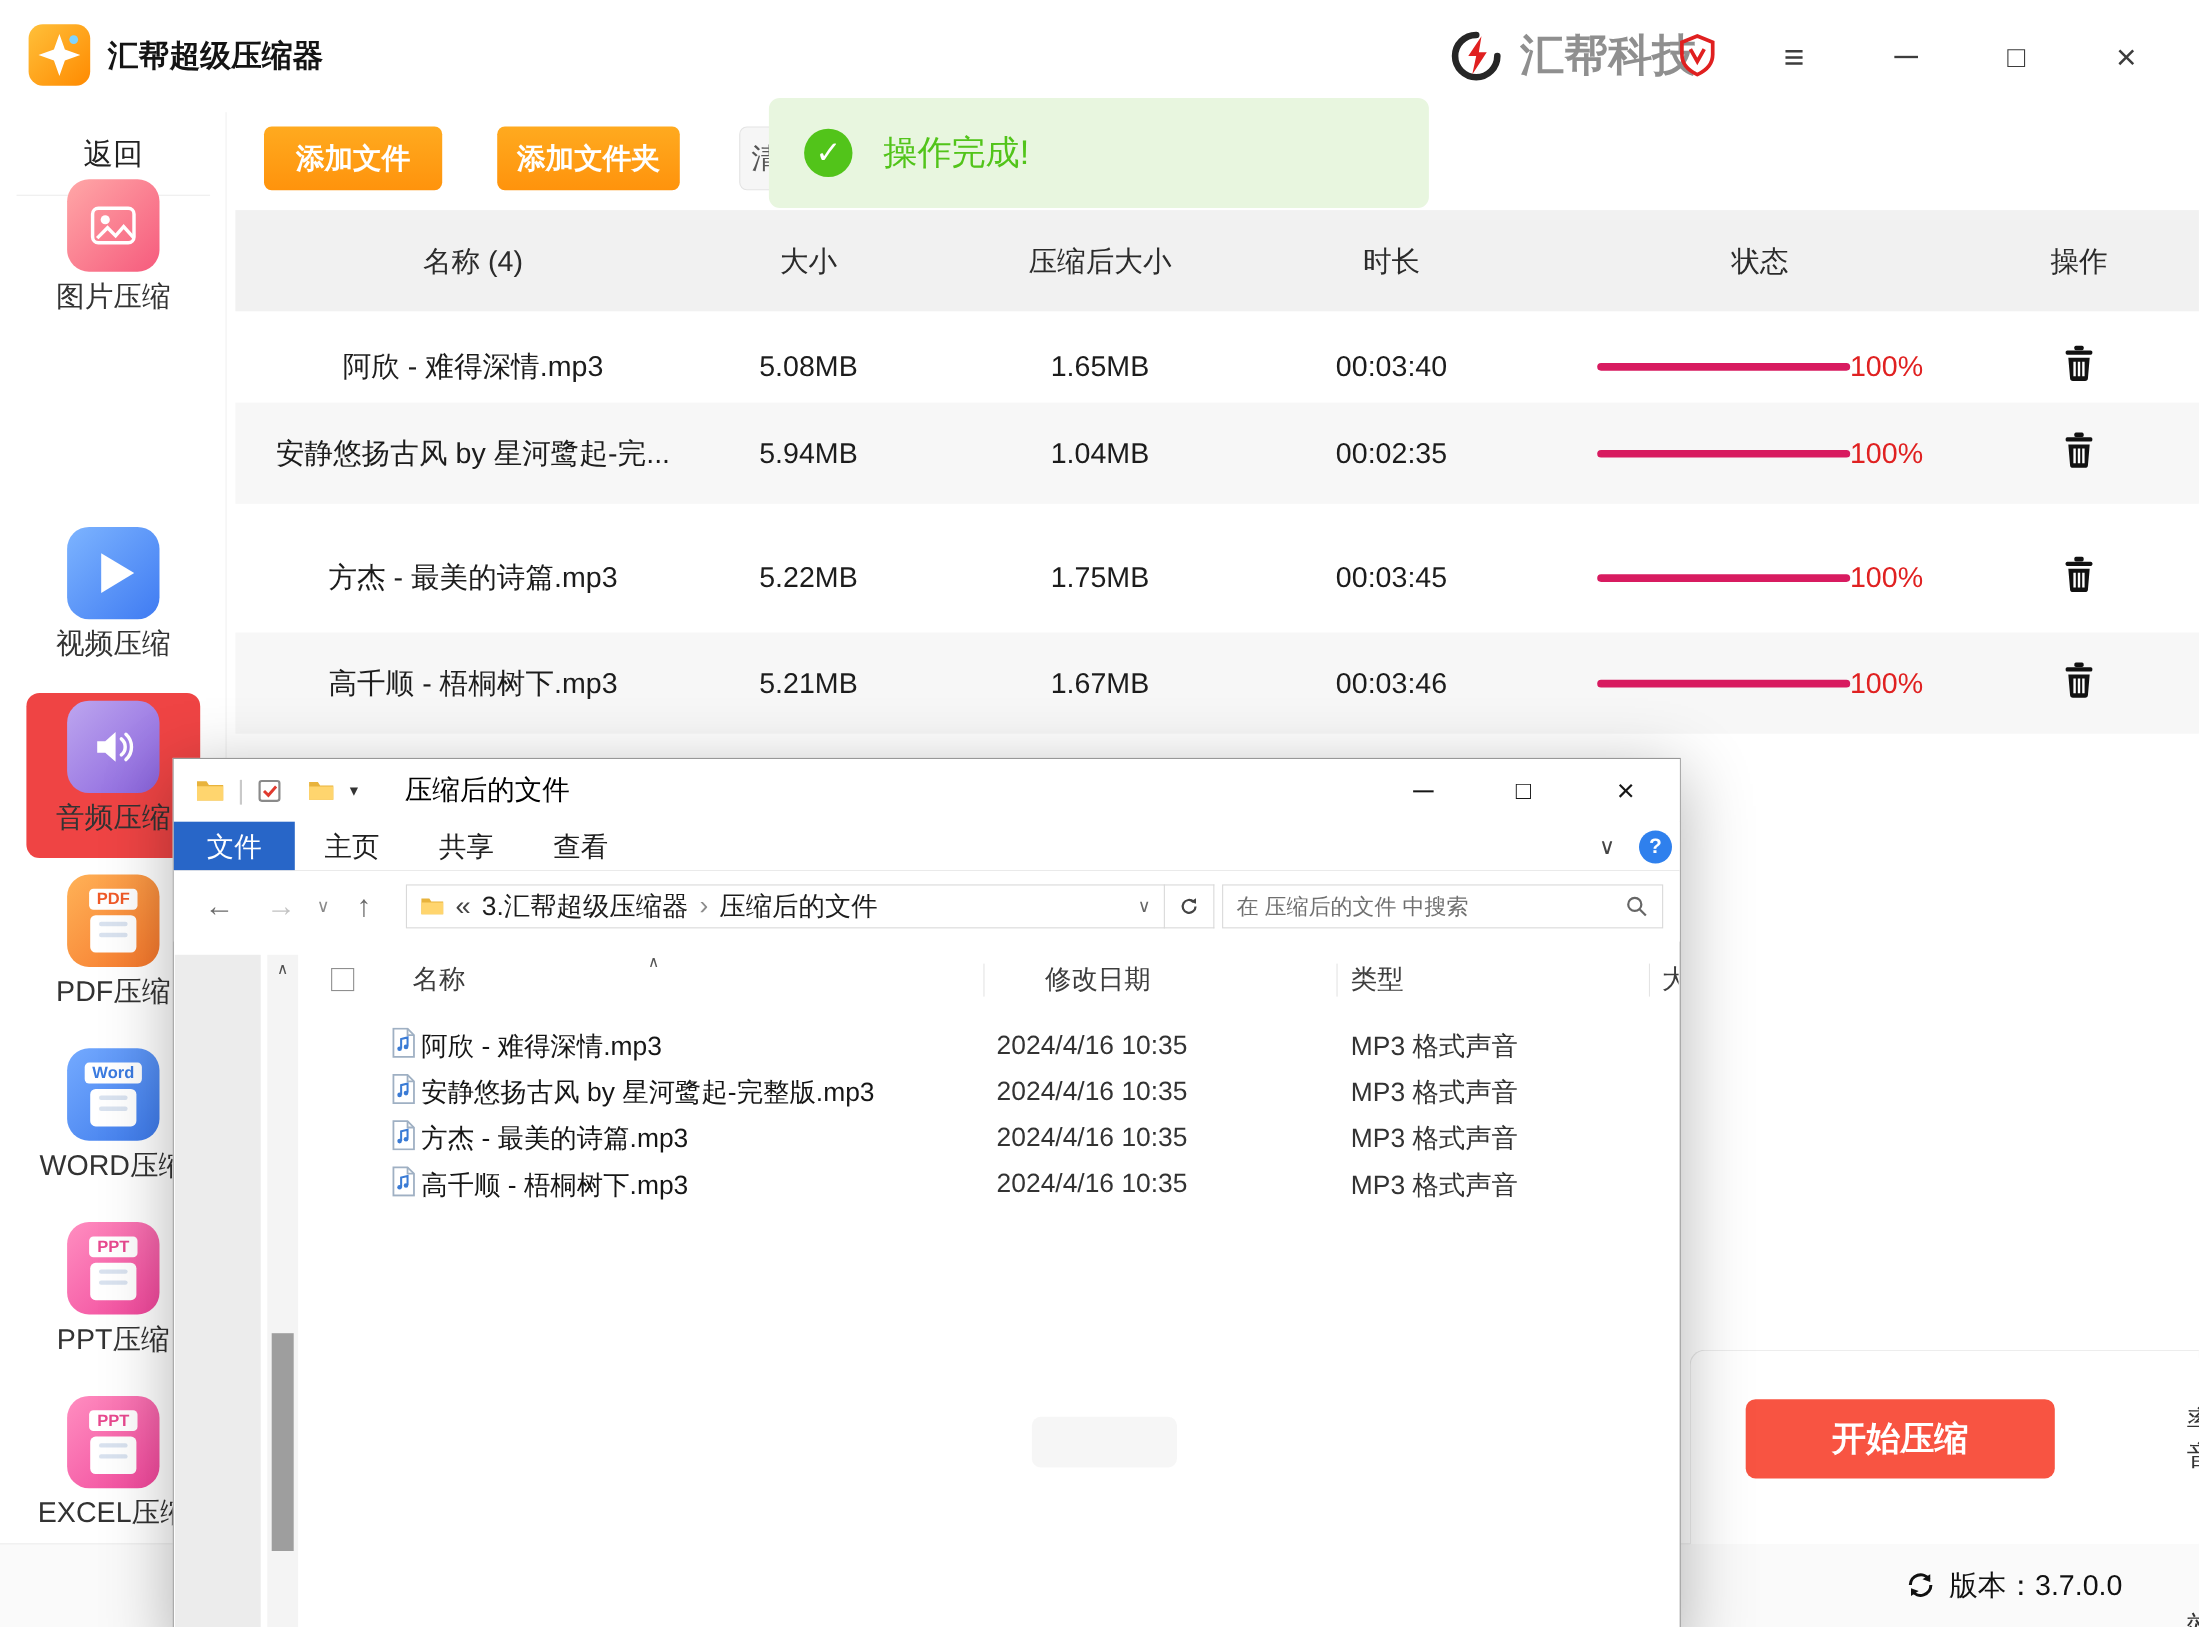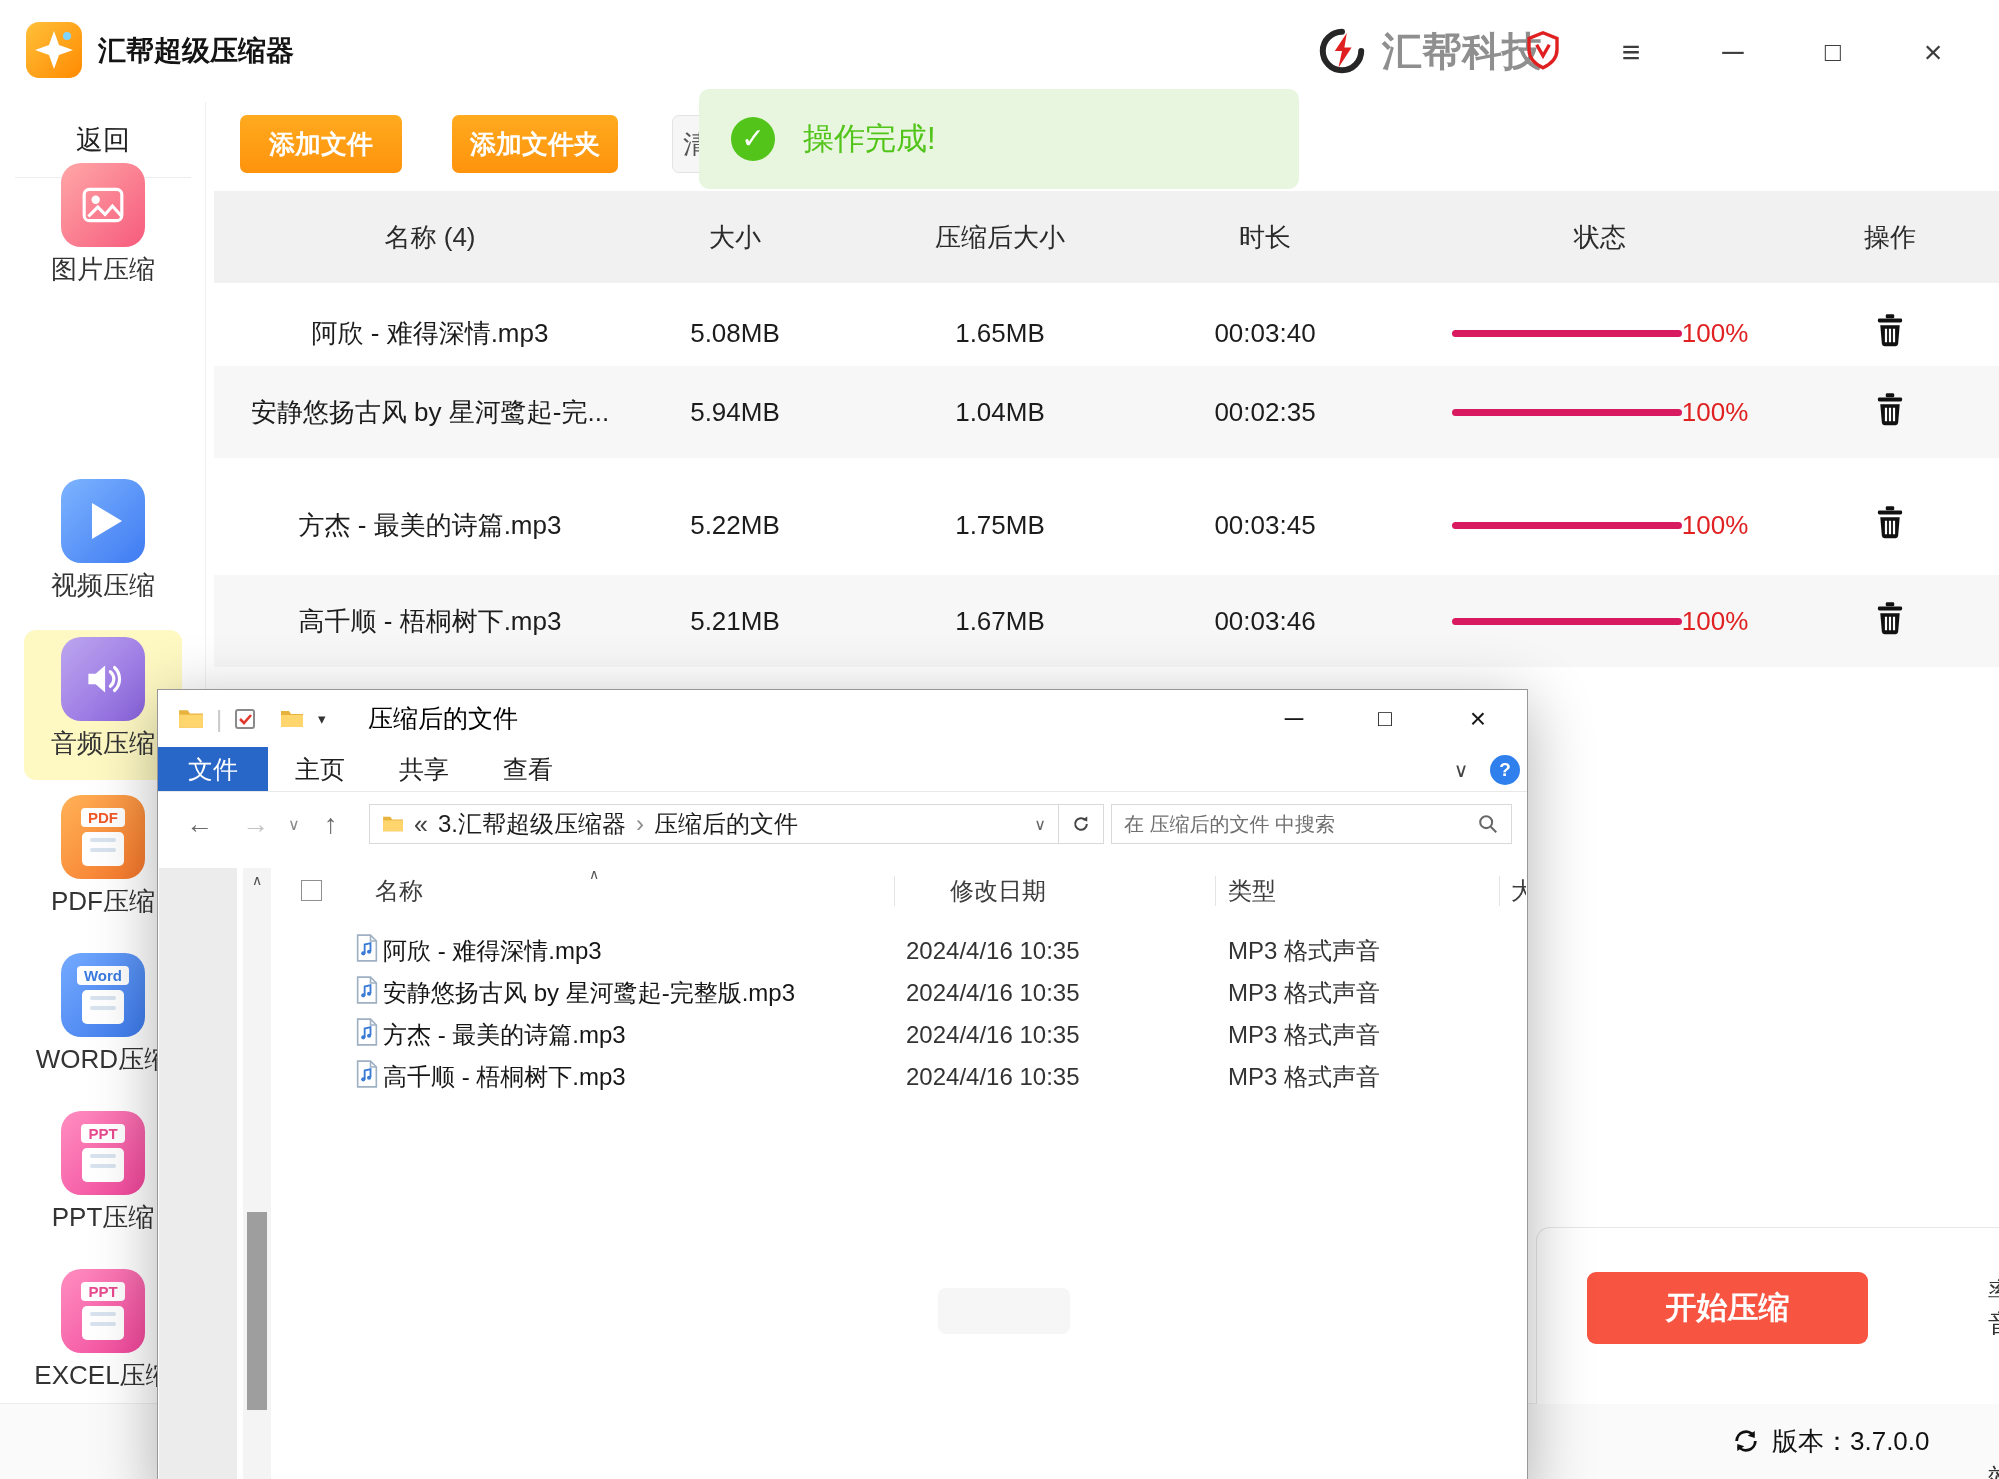--- a/index.html
+++ b/index.html
@@ -23,21 +23,21 @@
   .wc.min   { left:1707px; font-size:30px; }
   .wc.max   { left:1807px; font-size:27px; }
   .wc.close { left:1907px; font-size:32px; }
   .left-tick { position:absolute; left:11px; top:242px; width:3px; height:28px; background:#c3c3c3; }
 
   
   .sidebar { position:absolute; left:0; top:102px; width:206px; height:1377px; background:#fff; border-right:1px solid #f1f1f1; }
   .side-back { position:absolute; left:15px; top:0; width:176px; height:76px; line-height:76px; text-align:center;
     font-size:27px; color:#222; border-bottom:1px solid #ededed; cursor:pointer; }
   .side-item { position:absolute; left:24px; width:158px; height:150px; border-radius:12px; text-align:center; cursor:pointer; }
-  .side-item.sel { background:#fef9c3; }
+  .side-item.sel { background:#ef4444; }
   .sicon { width:84px; height:84px; margin:7px auto 5px; border-radius:20px; display:flex; flex-direction:column;
     align-items:center; justify-content:center; }
   .slabel { font-size:26px; color:#333; white-space:nowrap; }
   .ic-img   { background:linear-gradient(135deg,#ffa7a7,#f65b7d); }
   .ic-gif   { background:linear-gradient(135deg,#5fe2ef,#16bcd9); }
   .ic-video { background:linear-gradient(135deg,#7db4ff,#3f7bf2); }
   .ic-audio { background:linear-gradient(135deg,#bda6ef,#8a63dd); }
   .ic-pdf   { background:linear-gradient(135deg,#ffb257,#f5752a); }
   .ic-word  { background:linear-gradient(135deg,#74aaff,#3c79ea); }
   .ic-ppt   { background:linear-gradient(135deg,#ff8ec0,#f0459a); }

